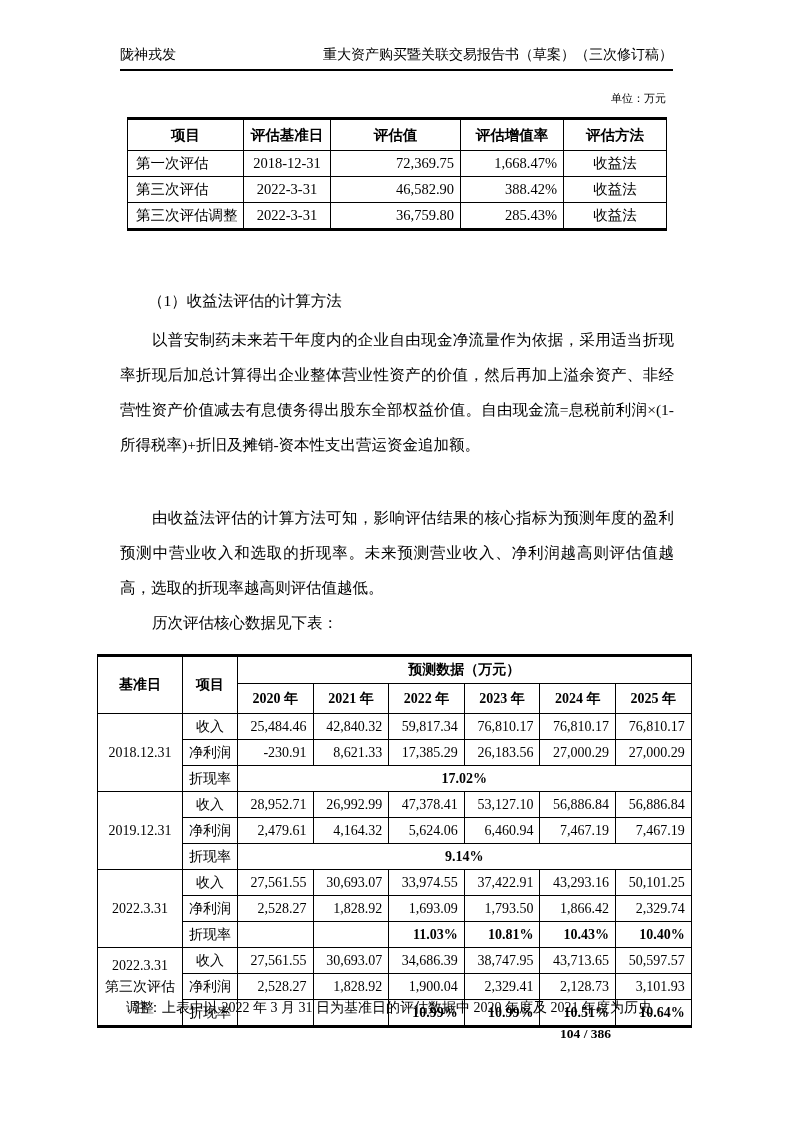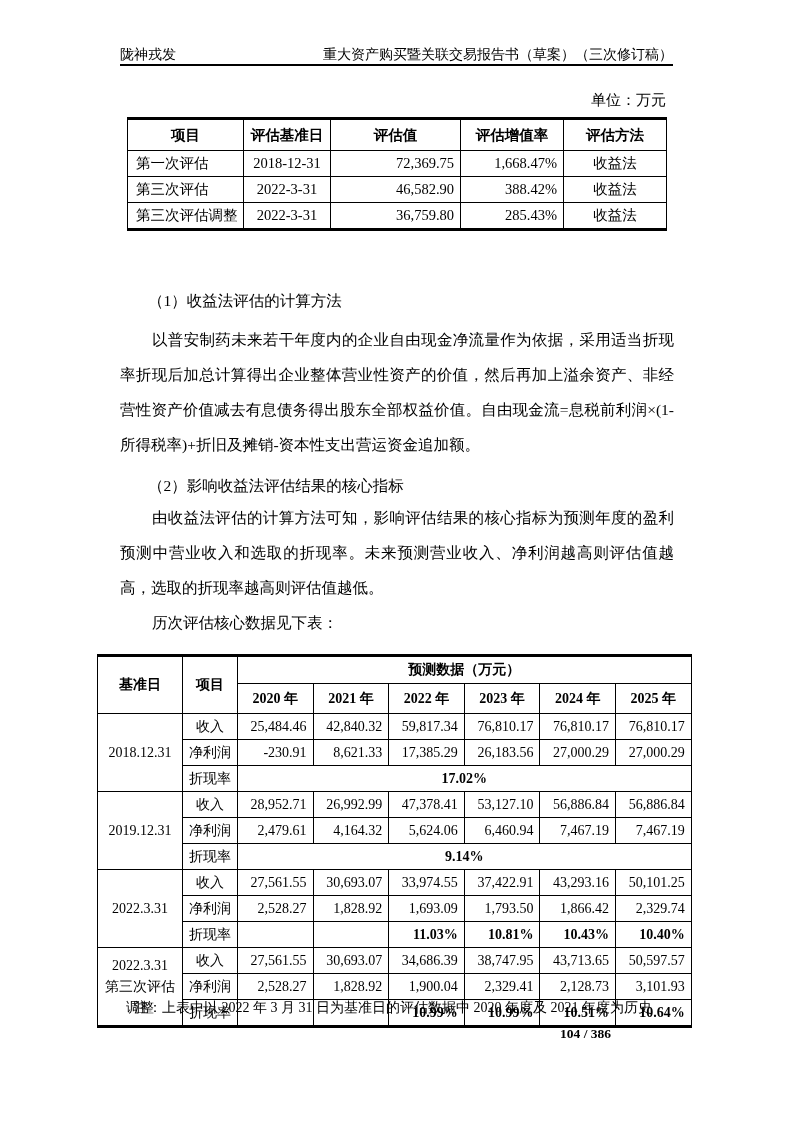--- a/index.html
+++ b/index.html
@@ -6,26 +6,26 @@
   .page {
     position:relative; width:793px; height:1122px; margin:0 auto;
     background:#ffffff; color:#000;
     font-family:"Liberation Serif","DejaVu Serif",serif;
     overflow:hidden;
   }
   
   .doc-header {
     position:absolute; left:120px; top:46px; width:553px;
     display:flex; justify-content:space-between; align-items:flex-end;
-    border-bottom:2px solid #000; 
+    border-bottom:2px solid #000; padding-bottom:5px;
     font-size:14px; line-height:18px;
   }
   .unit-label {
     position:absolute; left:120px; top:91px; width:546px;
-    text-align:right; font-size:15px;
+    text-align:right; font-size:11px;
   }
   
   table { border-collapse:collapse; table-layout:fixed; }
   th, td { border:1px solid #000; overflow:hidden; }
   .bold { font-weight:bold; }
   .ac { text-align:center; }
   .ar { text-align:right; padding-right:6px; }
   .al { text-align:left; padding-left:8px; }
   
   .t1 {
@@ -115,21 +115,20 @@
         <td class="ac">2022-3-31</td>
         <td class="ar">36,759.80</td>
         <td class="ar">285.43%</td>
         <td class="ac">收益法</td>
       </tr>
     </tbody>
   </table>
 
   <div class="heading" style="top:290px;">（1）收益法评估的计算方法</div>
   <div class="para" style="top:322px;">以普安制药未来若干年度内的企业自由现金净流量作为依据，采用适当折现率折现后加总计算得出企业整体营业性资产的价值，然后再加上溢余资产、非经营性资产价值减去有息债务得出股东全部权益价值。自由现金流=息税前利润×(1-所得税率)+折旧及摊销-资本性支出营运资金追加额。</div>
-  <div class="heading" style="top:475px;">（2）影响收益法评估结果的核心指标</div>
   <div class="para" style="top:605px;">历次评估核心数据见下表：</div>
   <div class="para" style="top:500px;">由收益法评估的计算方法可知，影响评估结果的核心指标为预测年度的盈利预测中营业收入和选取的折现率。未来预测营业收入、净利润越高则评估值越高，选取的折现率越高则评估值越低。</div>
 
   <table class="t2">
     <colgroup>
       <col style="width:85px">
         <col style="width:55px">
       <col style="width:75.6px">
         <col style="width:75.6px">
         <col style="width:75.6px">

